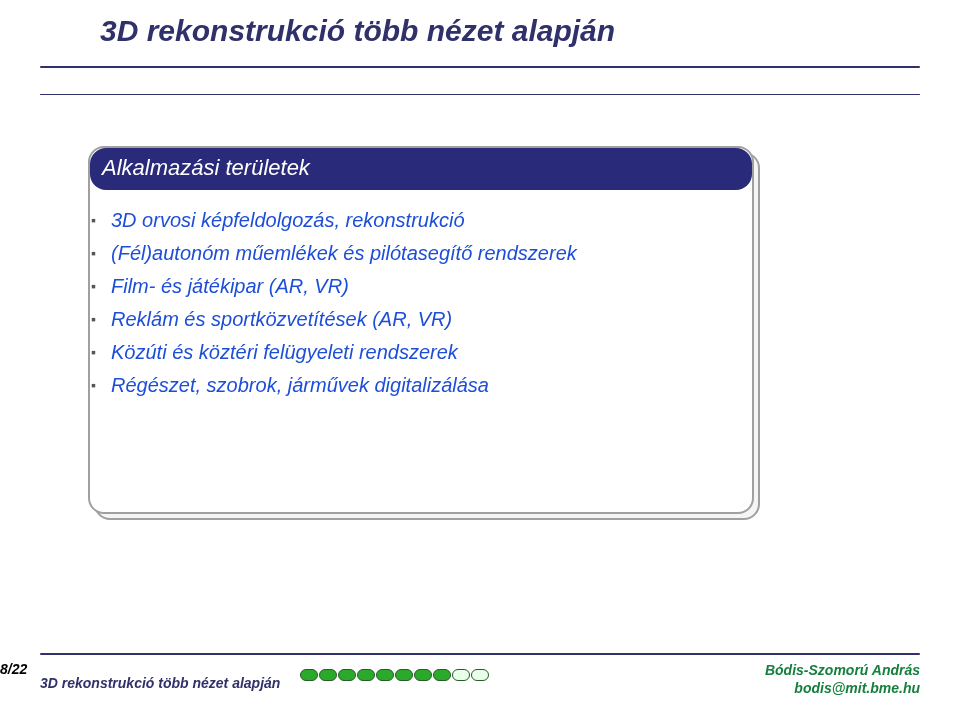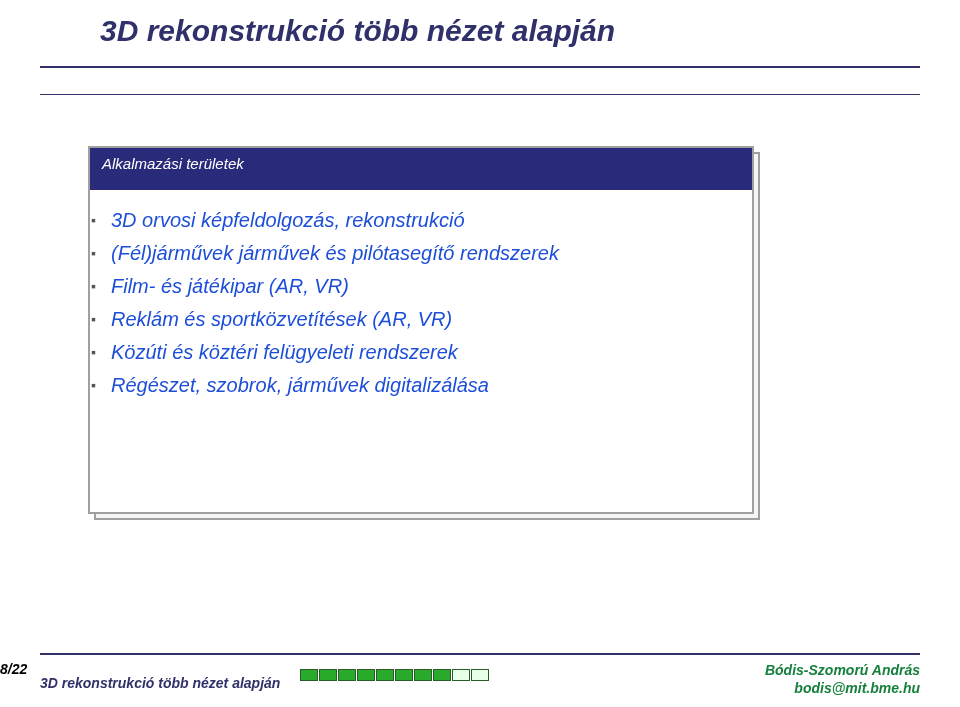--- a/index.html
+++ b/index.html
@@ -1,15 +1,15 @@
 <!DOCTYPE html>
 <html><head>
 <meta charset="utf-8">
 <style>
-  * { box-sizing: border-box; margin: 0; padding: 0; }
+  * { box-sizing: border-box; margin: 0; padding: 0; border-radius: 16px; }
   html, body { width: 960px; height: 707px; font-family: "Trebuchet MS", "Lucida Sans", Verdana, sans-serif; background: #fff; }
   .slide { position: relative; width: 960px; height: 707px; background: #fff; }
 
   
   .title {
     position: absolute;
     top: 14px;
     left: 100px;
     font-size: 30px;
     font-weight: 700;
@@ -49,21 +49,21 @@
     left: 88px;
     width: 666px;
     height: 368px;
     background: #fff;
     border: 2px solid #a0a0a0;
   }
   .box-header {
     height: 42px;
     background: #2a2a7a;
     color: #fff;
-    font-size: 15px;
+    font-size: 22px;
     font-style: italic;
     padding: 7px 12px 16px 12px;
   }
   .box-list {
     list-style: none;
     padding: 14px 20px 0 21px;
     font-size: 20px;
     font-style: italic;
     color: #1d4ed8;
     line-height: 1.65;
@@ -141,21 +141,21 @@
 
   <div class="title">3D rekonstrukció több nézet alapján</div>
   <div class="title-underline"></div>
   <div class="title-underline2"></div>
 
   <div class="box-shadow"></div>
   <div class="box">
     <div class="box-header">Alkalmazási területek</div>
     <ul class="box-list" id="box-list">
         <li>3D orvosi képfeldolgozás, rekonstrukció</li>
-        <li>(Fél)járművek járművek és pilótasegítő rendszerek</li>
+        <li>(Fél)autonóm műemlékek és pilótasegítő rendszerek</li>
         <li>Film- és játékipar (AR, VR)</li>
         <li>Reklám és sportközvetítések (AR, VR)</li>
         <li>Közúti és köztéri felügyeleti rendszerek</li>
         <li>Régészet, szobrok, járművek digitalizálása</li>
       </ul>
   </div>
 
   <div class="footer-rule"></div>
   <div class="footer-left">3D rekonstrukció több nézet alapján</div>
 

